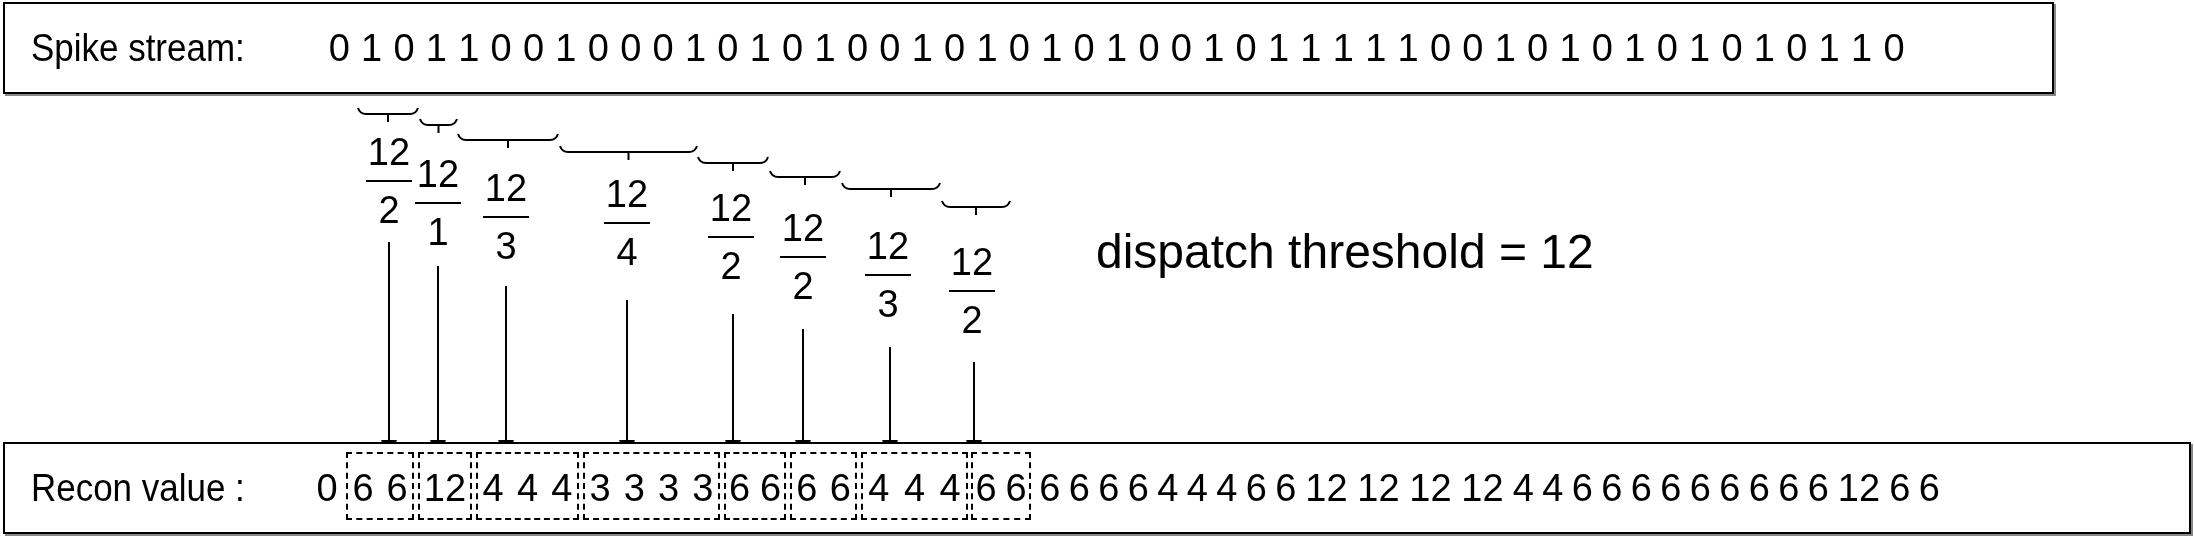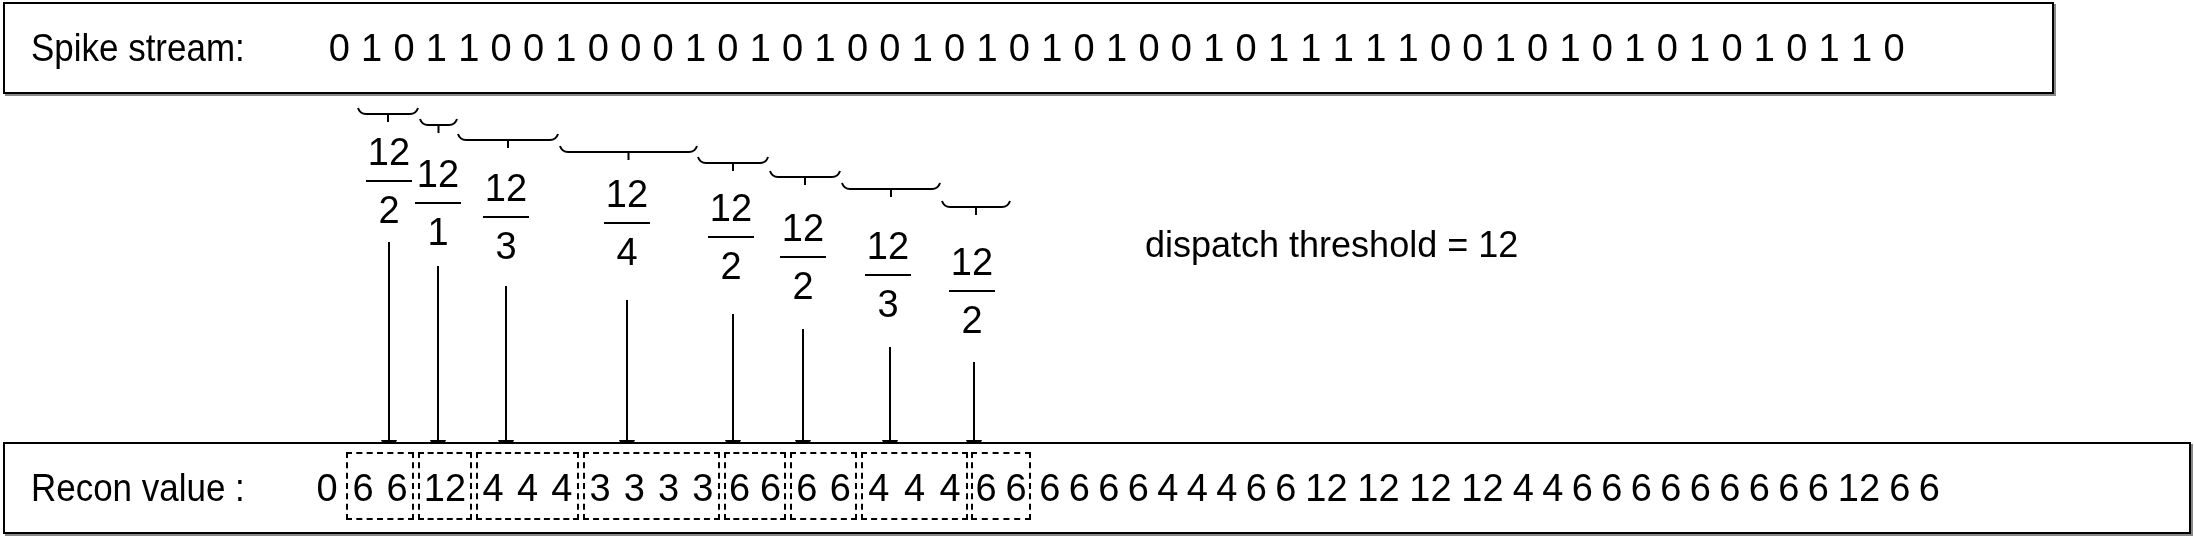--- a/index.html
+++ b/index.html
@@ -16,21 +16,21 @@
     #recon-label { transform: scaleX(0.92); transform-origin: left center; }
     #recon-values { position: absolute; left: 0; top: 0; height: 88px; }
     .rv { position: absolute; top: 0; height: 88px; line-height: 88px; font-size: 38px; text-align: center; }
     .group-box { position: absolute; top: 8px; height: 68px; border: 2px dashed #000; box-sizing: border-box; }
     .brace { position: absolute; }
     .frac { position: absolute; text-align: center; font-size: 38px; line-height: 44px; }
     .frac .num, .frac .den { display: block; }
     .frac .bar { display: block; height: 2px; background: #000; margin: 6px auto; }
     .arrow { position: absolute; width: 2px; background: #000; }
     .arrow::after { content: ""; position: absolute; left: -7px; bottom: -2px; border-left: 8px solid transparent; border-right: 8px solid transparent; border-top: 18px solid #000; }
-    #threshold { position: absolute; left: 1145px; top: 224px; font-size: 36px; white-space: nowrap; }
+    #threshold { position: absolute; left: 1096px; top: 224px; font-size: 48px; white-space: nowrap; }
   </style>
 </head>
 <body>
 
 <div class="box" id="spike-box">
   <div class="row-text label" id="spike-label">Spike stream:</div>
   <div id="spike-digits">
       <span>0</span>
       <span>1</span>
       <span>0</span>

